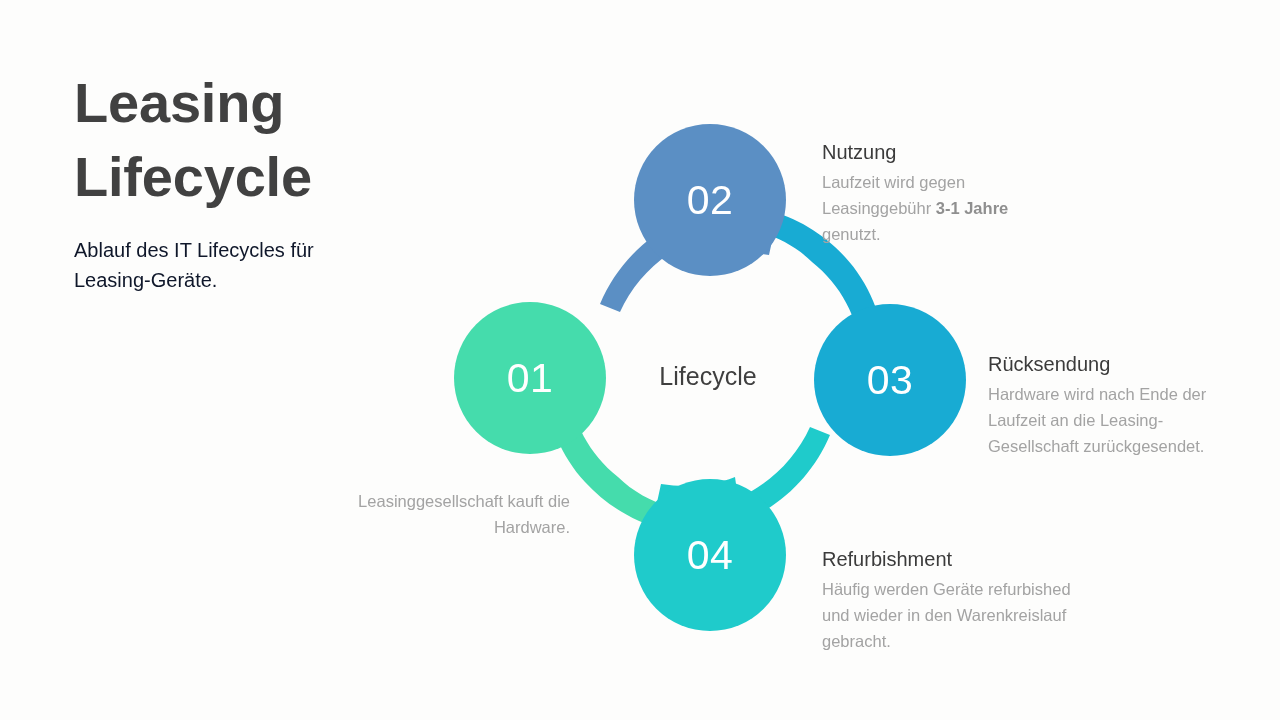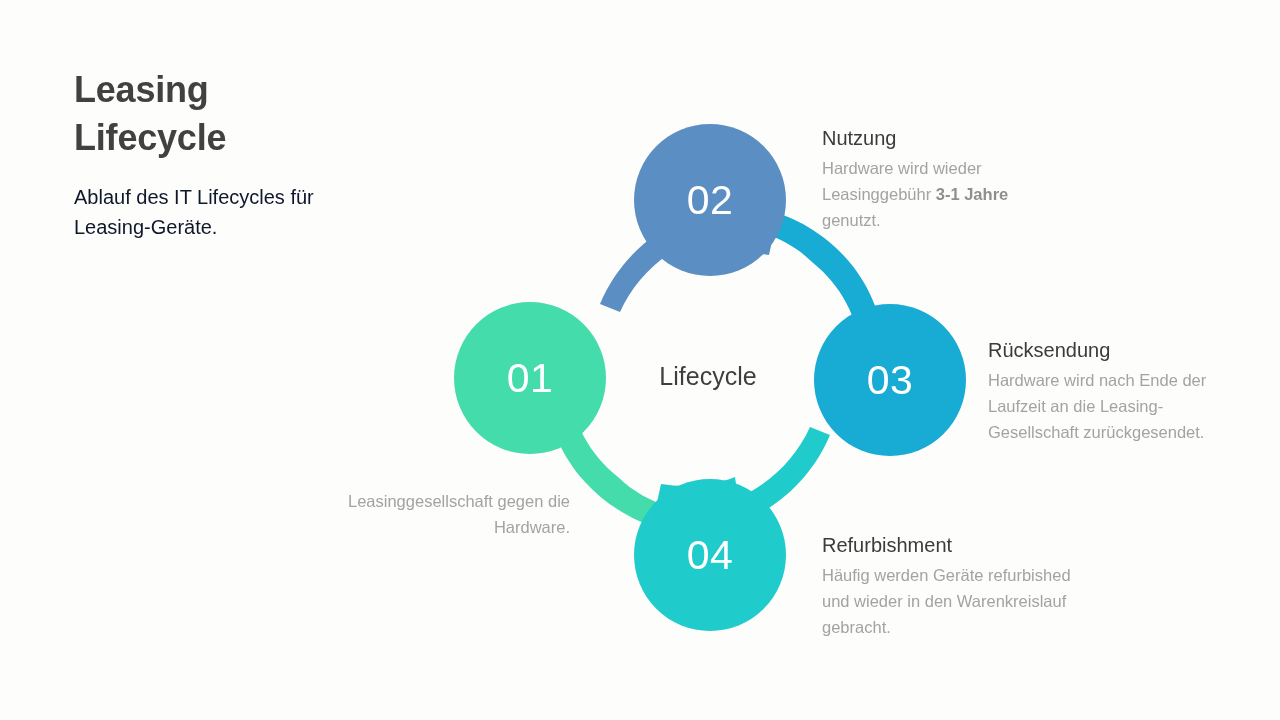--- a/index.html
+++ b/index.html
@@ -23,21 +23,21 @@
   }
 
   
   #heading {
     position: absolute;
     left: 74px;
     top: 66px;
     width: 380px;
   }
   #heading .title-line {
-    font-size: 36px;
+    font-size: 56px;
     font-weight: bold;
     color: #414141;
     line-height: 1.33;
     letter-spacing: -0.2px;
     white-space: nowrap;
   }
   #heading .subtitle {
     margin-top: 20px;
     font-size: 20px;
     font-weight: normal;
@@ -93,20 +93,21 @@
   }
   .callout .c-body b {
     font-weight: bold;
     color: #8f8f8f;
   }
   .callout.align-right {
     text-align: right;
   }
   .callout.align-left {
     text-align: left;
+    margin-top: 14px;
   }
 
   #callout-nutzung       { left: 822px; top: 124px;  width: 230px; }
   #callout-ruecksendung  { left: 988px; top: 336px;  width: 252px; }
   #callout-refurbishment { left: 822px; top: 531px;  width: 262px; }
   #callout-beschaffung   { left: 330px; top: 488px;  width: 240px; }
 </style>
 </head>
 <body style="background: rgb(253, 253, 252);">
 
@@ -172,30 +173,30 @@
       <text class="node-number" x="290" y="100" text-anchor="middle" dominant-baseline="central">02</text>
       <text class="node-number" x="470" y="280" text-anchor="middle" dominant-baseline="central">03</text>
       <text class="node-number" x="290" y="455" text-anchor="middle" dominant-baseline="central">04</text>
 
       <text class="center-label" x="288" y="276" text-anchor="middle" dominant-baseline="central">Lifecycle</text>
     </svg>
   </div>
 
   <div class="callout align-left" id="callout-nutzung">
     <div class="c-title">Nutzung</div>
-    <div class="c-body"><span>Hardware wird wieder Leasinggebühr </span><b>3-1 Jahre</b><span> genutzt.</span></div>
+    <div class="c-body"><span>Laufzeit wird gegen Leasinggebühr </span><b>3-1 Jahre</b><span> genutzt.</span></div>
   </div>
 
   <div class="callout align-left" id="callout-refurbishment">
     <div class="c-title">Refurbishment</div>
     <div class="c-body">Häufig werden Geräte refurbished und wieder in den Warenkreislauf gebracht.</div>
   </div>
 
   <div class="callout align-left" id="callout-ruecksendung">
     <div class="c-title">Rücksendung</div>
     <div class="c-body">Hardware wird nach Ende der Laufzeit an die Leasing-Gesellschaft zurückgesendet.</div>
   </div>
 
   <div class="callout align-right" id="callout-beschaffung">
-    <div class="c-body">Leasinggesellschaft gegen die Hardware.</div>
+    <div class="c-body">Leasinggesellschaft kauft die Hardware.</div>
   </div>
 
 </div>
 
 </body></html>

